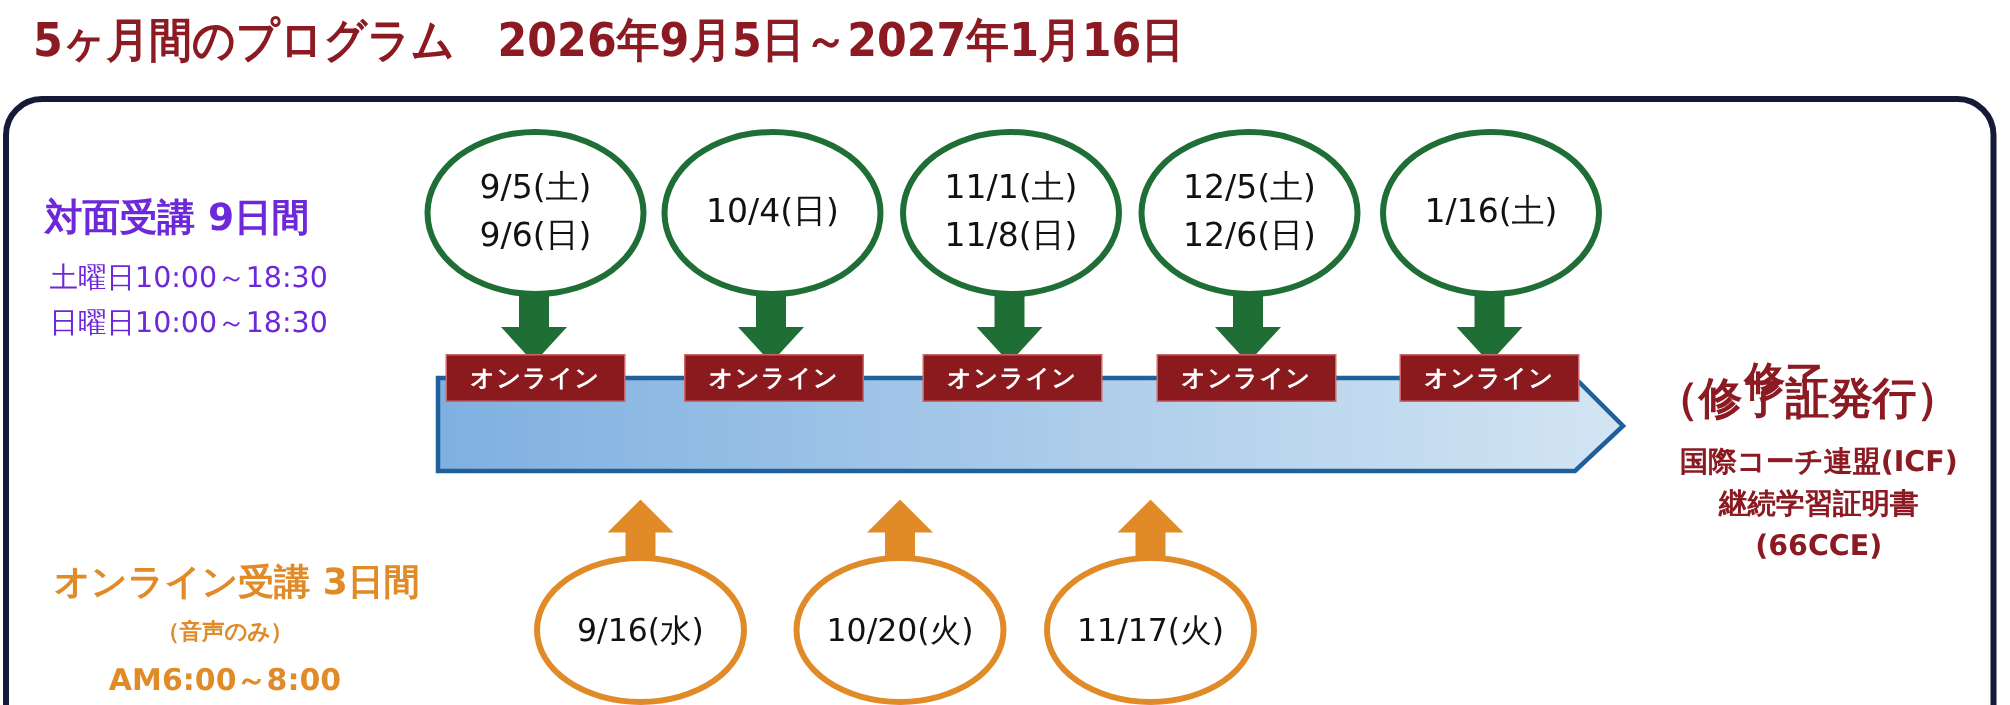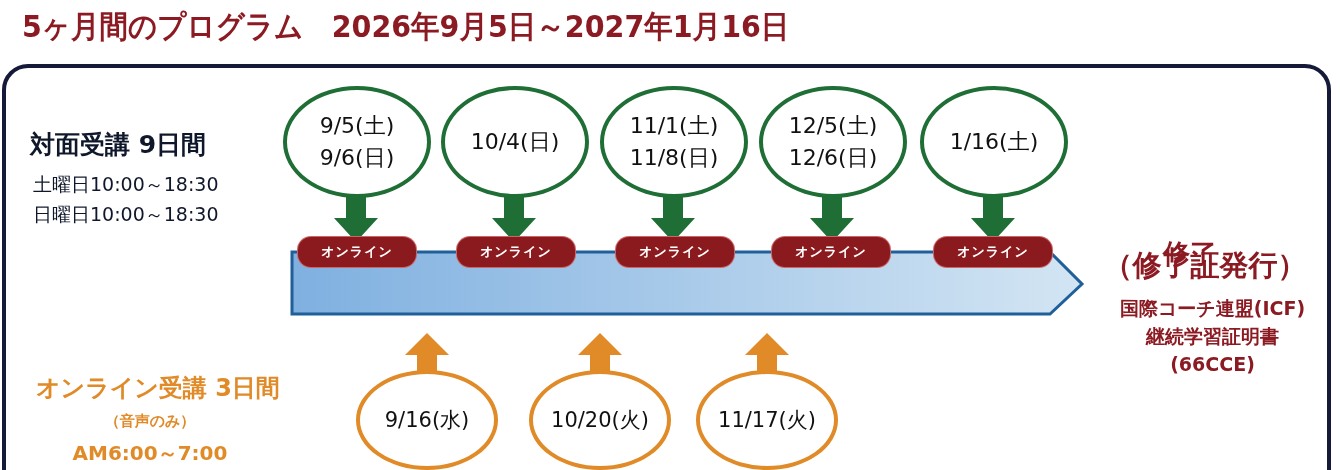--- a/index.html
+++ b/index.html
@@ -8,21 +8,21 @@
     font-family:"DejaVu Sans","Liberation Sans",sans-serif; position:relative;
   }
   .title {
     position:absolute; left:22px; top:6px; font-size:31px; font-weight:bold;
     color:#8b1a22; letter-spacing:0px; white-space:pre; transform:scaleX(0.92); transform-origin:left top;
   }
   .frame {
     position:absolute; left:2px; top:64px; width:1329px; height:440px;
     border:4px solid #141a38; border-radius:26px; box-sizing:border-box;
   }
-  .label-green { position:absolute; color:#0f172a; font-weight:bold; }
+  .label-green { position:absolute; color:#6d28d9; font-weight:bold; }
   .f2f-title { left:30px; top:128px; font-size:25px; }
   .f2f-line { left:33px; font-size:19px; font-weight:normal; }
   .label-orange { position:absolute; color:#e08a28; font-weight:bold; text-align:center; }
   .ol-title { left:8px; top:372px; font-size:24px; white-space:nowrap;margin-left:28px; }
   .ol-sub { left:60px; width:180px; top:412px; font-size:15px; }
   .ol-time { left:40px; width:220px; top:440px; font-size:20px; }
 
   .bar {
     position:absolute; left:290px; top:250px; width:795px; height:66px;
   }
@@ -32,22 +32,22 @@
     position:absolute; width:148px; height:112px; border-radius:50%;
     border:4px solid #1e6e35; box-sizing:border-box; background:#fff;
     display:flex; flex-direction:column; align-items:center; justify-content:center;
     font-size:22px; color:#111; line-height:32px;
   }
   .bubble.orange { border-color:#e08a28; width:142px; height:100px; font-size:21px; }
   .arrow-down, .arrow-up { position:absolute; width:44px; height:46px; }
 
   .online-tag {
     position:absolute; width:118px; height:30px; background:#8b1a1e; color:#fff;
-    font-weight:bold; font-size:13px; display:flex; align-items:center; justify-content:center;
-    letter-spacing:1px; box-shadow:0 0 0 1px #c66;border-radius:13px;
+    font-weight:bold; font-size:16px; display:flex; align-items:center; justify-content:center;
+    letter-spacing:1px; box-shadow:0 0 0 1px #c66;
   }
 
   .finish { position:absolute; color:#8b1a22; font-weight:bold; text-align:center; }
   .finish-title { left:1130px; width:120px; top:204px; font-size:27px;margin-top:32px; }
   .finish-sub { left:1100px; width:210px; top:246px; font-size:29px; }
   .finish-cert { left:1085px; width:255px; top:294px; font-size:19px; line-height:28px; }
 </style>
 </head>
 <body>
 
@@ -146,21 +146,21 @@
   <svg class="arrow-up" style="left:745px;top:333px;" viewBox="0 0 44 46">
       <polygon points="22,0 44,22 32,22 32,46 12,46 12,22 0,22" fill="#e08a28"></polygon>
     </svg>
   <div class="bubble orange" style="left:696px;top:370px;">
     <span>11/17(火)</span>
   </div>
 </div>
 
 <div class="label-orange ol-title">オンライン受講 3日間</div>
 <div class="label-orange ol-sub">（音声のみ）</div>
-<div class="label-orange ol-time">AM6:00～7:00</div>
+<div class="label-orange ol-time">AM6:00～8:00</div>
 
 <div class="finish finish-title">修了</div>
 <div class="finish finish-sub">（修了証発行）</div>
 <div class="finish finish-cert">
   <div>国際コーチ連盟(ICF)</div>
   <div>継続学習証明書</div>
   <div>(66CCE)</div>
 </div>
 
 </body></html>

